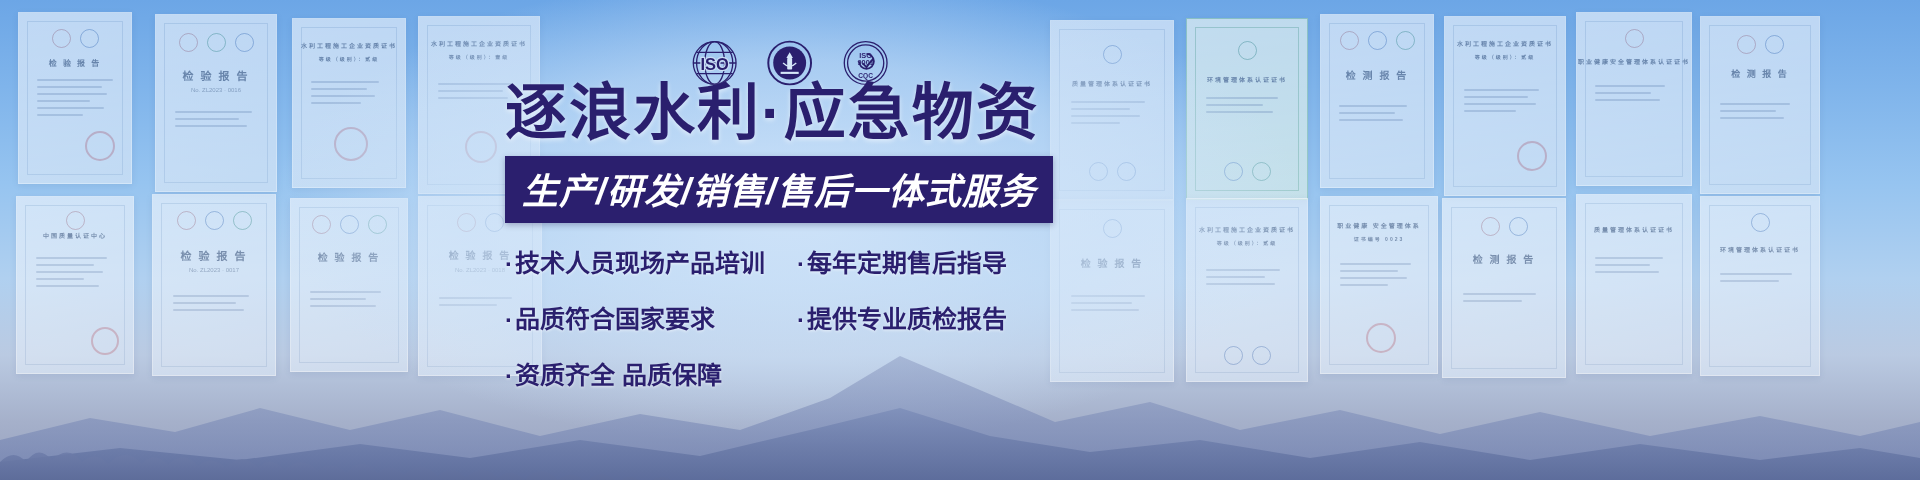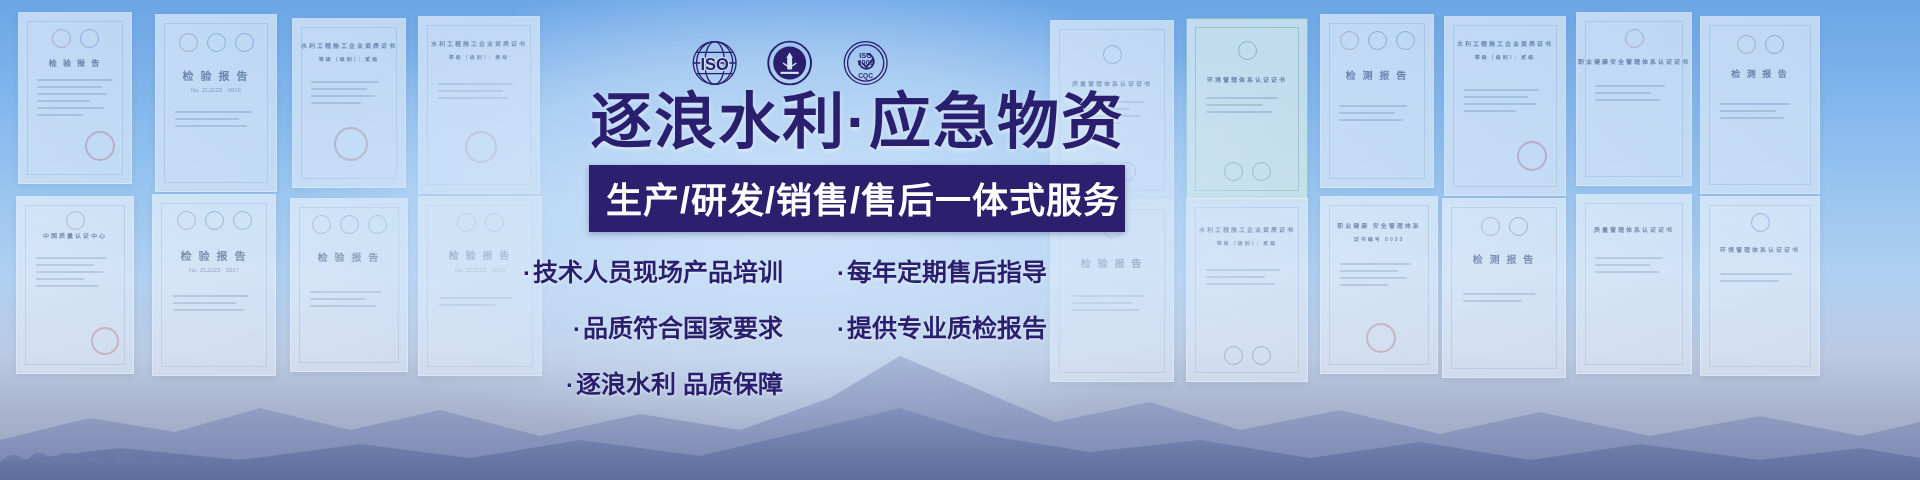--- a/index.html
+++ b/index.html
@@ -69,31 +69,32 @@
   .scenery{position:absolute;left:0;right:0;bottom:0;height:190px;}
 
   
   .badges{
     position:absolute;left:690px;top:32px;width:200px;height:62px;
     display:flex;align-items:center;gap:26px;
   }
   .badge{width:52px;height:52px;}
 
   
-  .content{position:absolute;left:505px;top:89px;width:620px;text-align:right;}
+  .content{position:absolute;left:505px;top:80px;width:620px;}
   .headline{
     font-size:62px;line-height:1.05;font-weight:bold;color:#2a1f6e;
     letter-spacing:2px;white-space:nowrap;
     text-shadow:0 2px 5px rgba(255,255,255,.55);
   }
   .subbar{
     display:inline-block;margin-top:11px;background:#2b1f6e;
     color:#ffffff;font-weight:bold;font-size:36px;letter-spacing:1px;
-    padding:6px 5px 9px 17px;white-space:nowrap;
+    padding:6px 17px 9px 17px;white-space:nowrap;
     box-shadow:0 2px 6px rgba(30,25,80,.3);
+    font-style:italic;
   }
   .bullets{
     margin-top:20px;display:grid;grid-template-columns:278px 250px;
     row-gap:20px;column-gap:14px;
   }
   .bullet{
     font-size:25px;font-weight:bold;color:#2a1f6e;white-space:nowrap;
     text-shadow:0 1px 3px rgba(255,255,255,.6);
   }
   .bullet .dot{font-size:24px;margin-right:2px;}
@@ -470,17 +471,17 @@
 
     <div class="headline">逐浪水利·应急物资</div>
 
     <div class="subbar">生产/研发/销售/售后一体式服务</div>
 
     <div class="bullets">
       <div class="bullet"><span class="dot">·</span><span>技术人员现场产品培训</span></div>
       <div class="bullet"><span class="dot">·</span><span>每年定期售后指导</span></div>
       <div class="bullet"><span class="dot">·</span><span>品质符合国家要求</span></div>
       <div class="bullet"><span class="dot">·</span><span>提供专业质检报告</span></div>
-      <div class="bullet"><span class="dot">·</span><span>逐浪水利 品质保障</span></div>
+      <div class="bullet"><span class="dot">·</span><span>资质齐全 品质保障</span></div>
     </div>
   </div>
 
 </div>
 
 </body></html>

